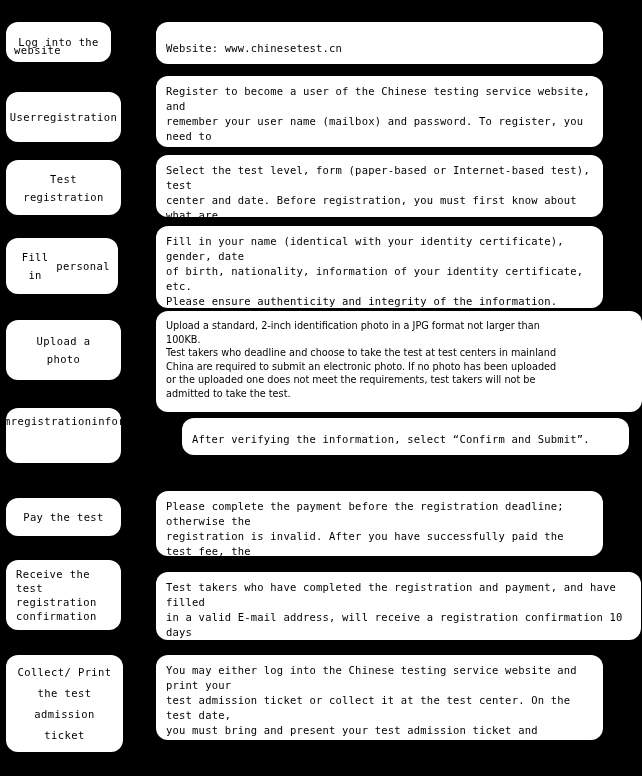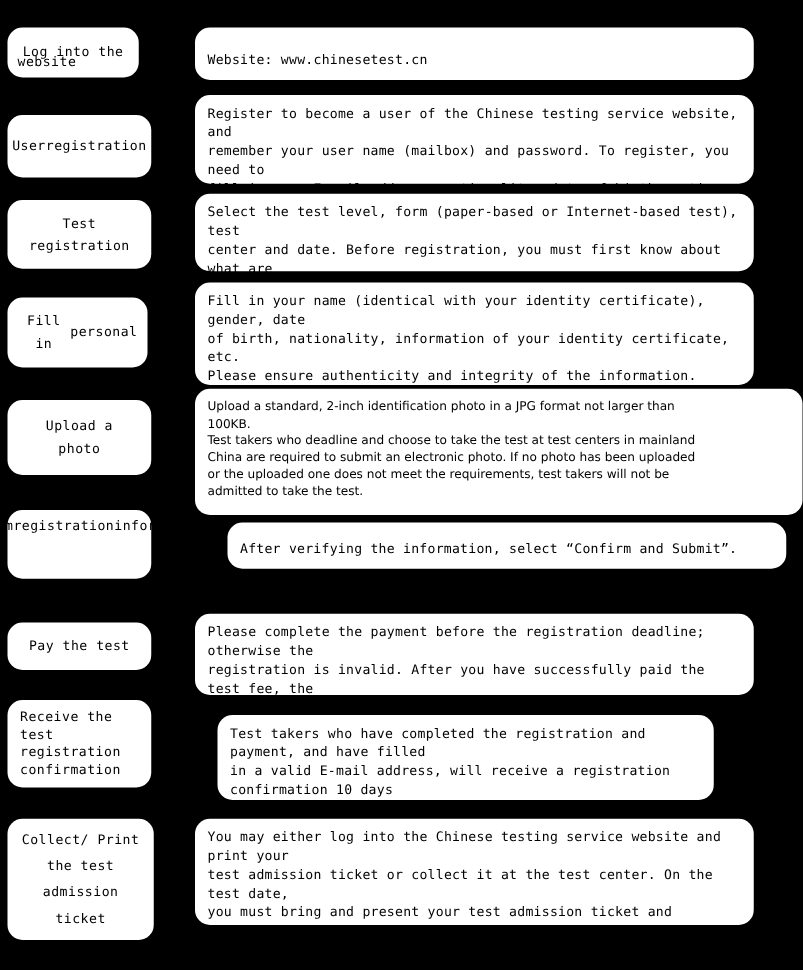--- a/index.html
+++ b/index.html
@@ -138,21 +138,21 @@
     <p>test cannot be cancelled.</p>
     <p>For test centers with online payment, test takers can directly pay online.</p>
   </div>
 
   <div class="step-label" style="left:6px; top:560px; width:115px; height:70px; flex-direction:column; align-items:flex-start; padding-left:10px; line-height:14px; text-align:left;">
     <span style="text-align:left;">Receive the</span>
     <span style="text-align:left;">test</span>
     <span style="text-align:left;">registration</span>
     <span style="text-align:left;">confirmation</span>
   </div>
-  <div class="desc-box" style="left:174px; top:572px; width:397px; height:68px;">
+  <div class="desc-box" style="left:156px; top:572px; width:485px; height:68px;">
     <p>Test takers who have completed the registration and payment, and have filled</p>
     <p>in a valid E-mail address, will receive a registration confirmation 10 days</p>
     <p>before the test. If no confirmation is received, please contact the test</p>
     <p>site.</p>
   </div>
 
   <div class="step-label" style="left:6px; top:655px; width:117px; height:97px; flex-direction:column; line-height:21px;">
     <span>Collect/ Print</span>
     <span>the test</span>
     <span>admission</span>

